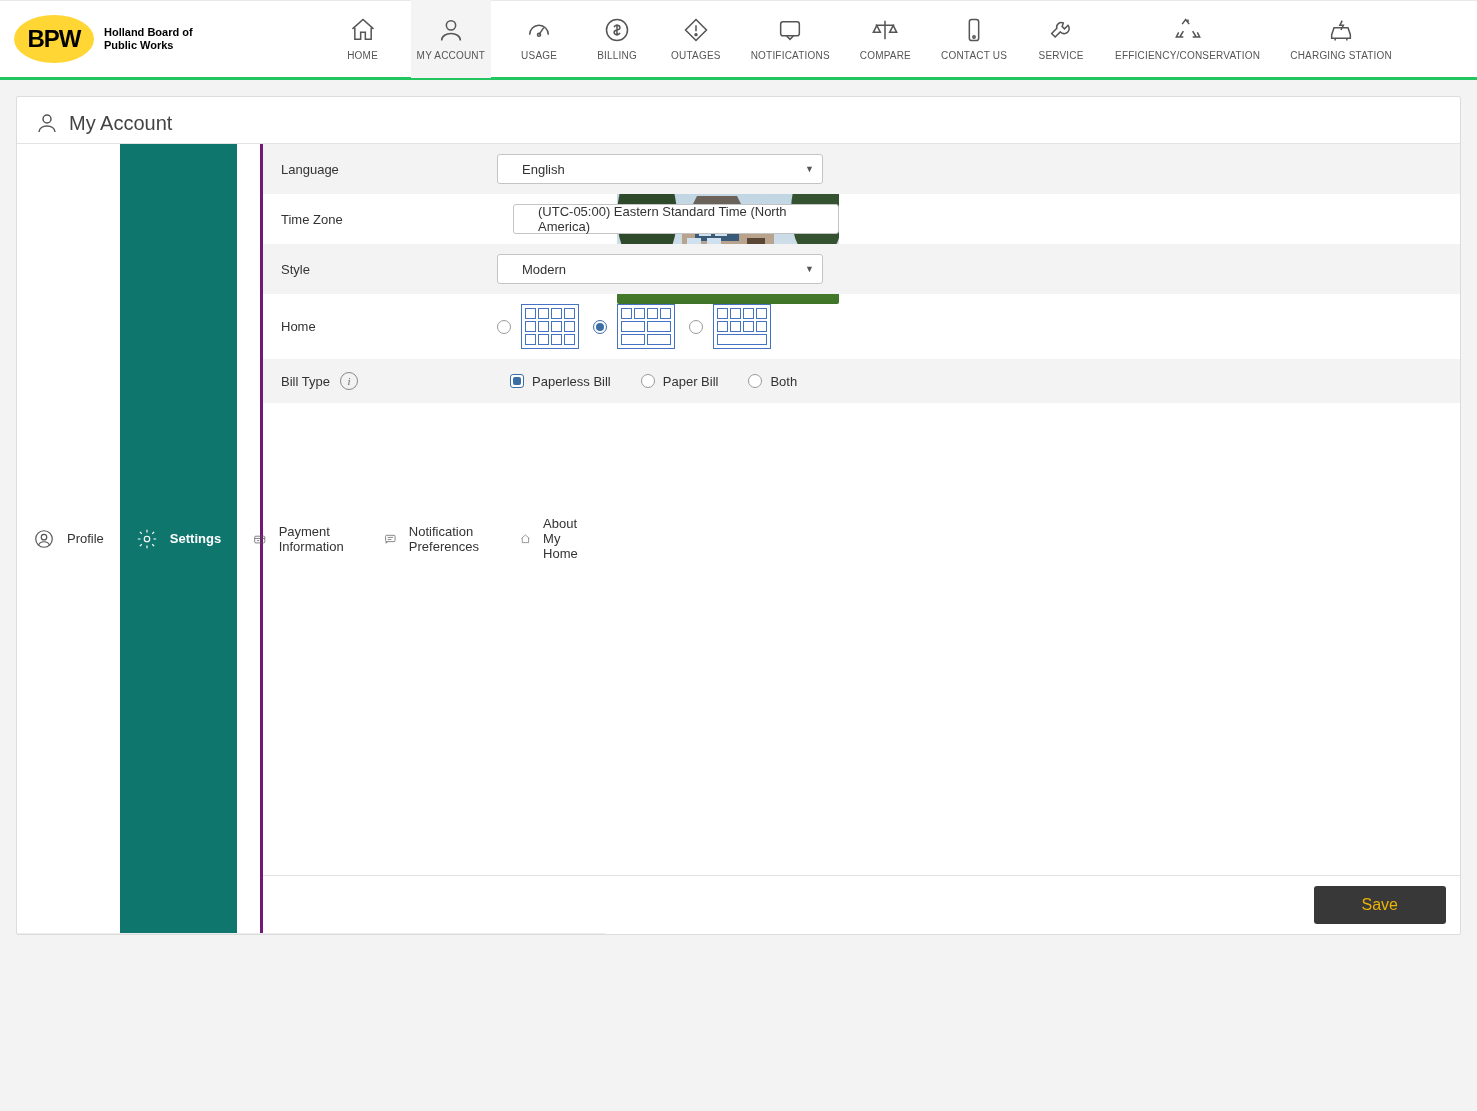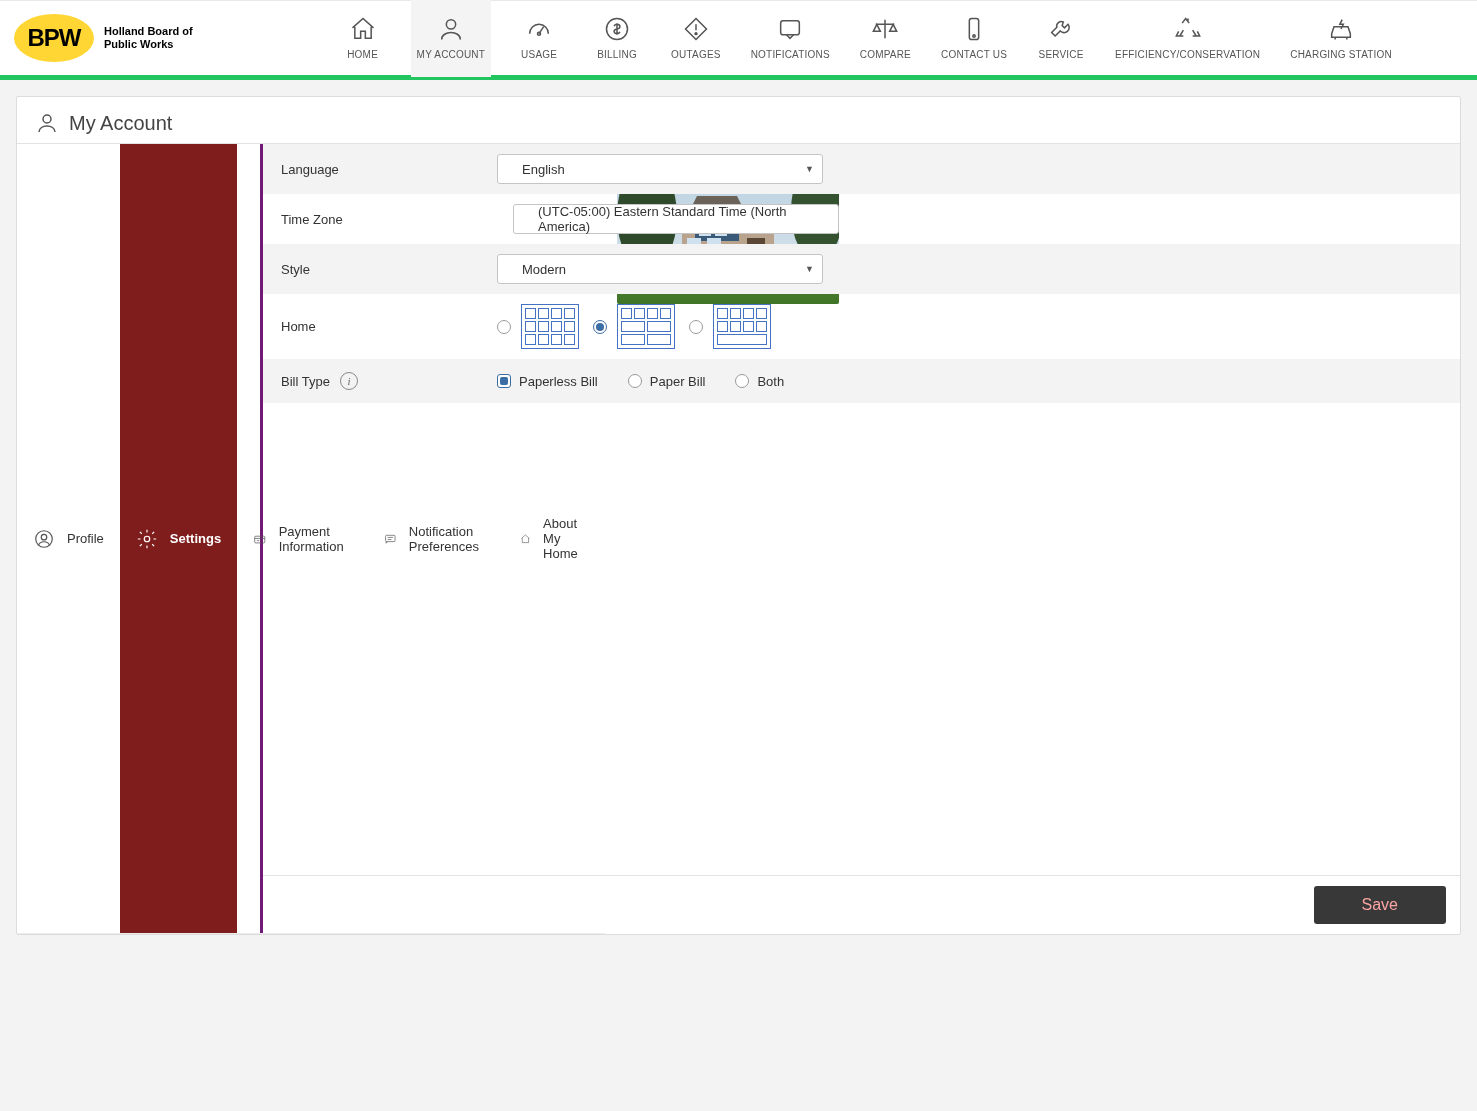--- a/index.html
+++ b/index.html
@@ -6,21 +6,21 @@
   html, body { height: 100%; }
   body {
     font-family: "Segoe UI", Arial, sans-serif;
     background: #fff;
     color: #333;
     font-size: 14px;
   }
   .topbar {
     display: flex;
     align-items: center;
-    border-bottom: 5px solid #22c55e;
+    border-bottom: 3px solid #22c55e;
     border-top: 1px solid #e8e8e8;
     padding: 0 14px;
     height: 80px;
     background: #fff;
   }
   .logo-wrap {
     display: flex;
     align-items: center;
     gap: 10px;
     margin-right: 40px;
@@ -121,21 +121,21 @@
     align-items: center;
     gap: 12px;
     padding: 12px 16px;
     border-bottom: 1px solid #ececec;
     cursor: pointer;
     color: #333;
     font-size: 13px;
   }
   .side-item svg { width: 22px; height: 22px; color: #555; }
   .side-item.active {
-    background: #7f1d1d;
+    background: #0f766e;
     color: #fff;
   }
   .side-item.active svg { color: #fff; }
   .side-item.active .side-label { font-weight: 600; }
 
   .side-image {
     padding: 12px;
   }
   .house-img {
     width: 222px;
@@ -192,20 +192,21 @@
     font-size: 9px;
     color: #555;
   }
   .textfield { cursor: text; margin-left: 16px; }
 
   .radio-opts {
     display:flex;
     align-items:flex-end;
     gap: 30px;
     padding-left: 0;
+    margin-left: 13px;
   }
   .radio-opt {
     display:flex; align-items:center; gap:8px;
     font-size: 13px;
     color:#333;
   }
   .radio {
     width: 14px; height: 14px;
     border-radius: 50%;
     border: 1px solid #9a9a9a;
@@ -260,21 +261,21 @@
 
   .footer {
     margin-top:auto;
     border-top:1px solid #e3e3e3;
     padding:10px 14px;
     display:flex;
     justify-content:flex-end;
   }
   .btn-save {
     background:#383838;
-    color:#fca5a5;
+    color:#eab308;
     border:none;
     border-radius:3px;
     padding:10px 48px;
     font-size:16px;
     cursor:pointer;
   }
 </style>
 </head>
 <body>
 

